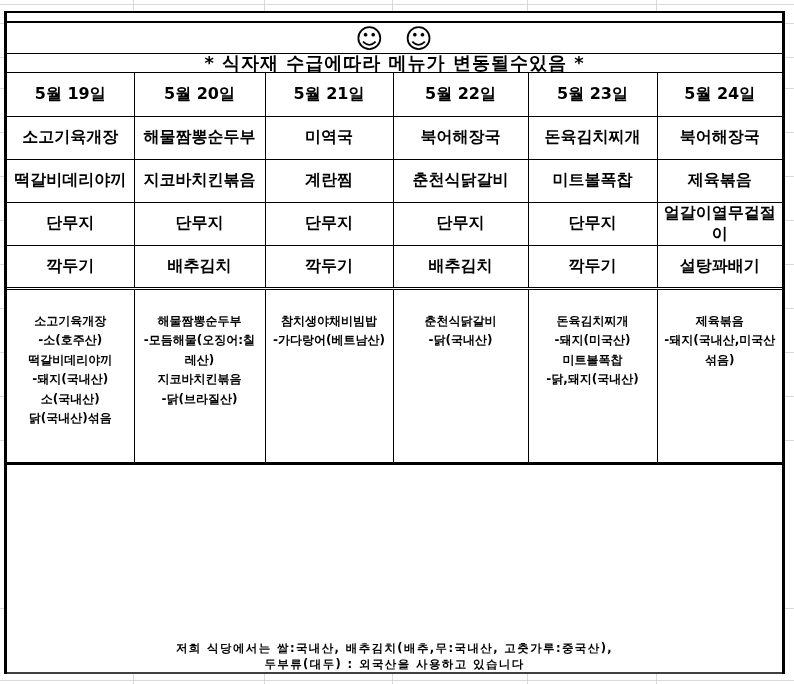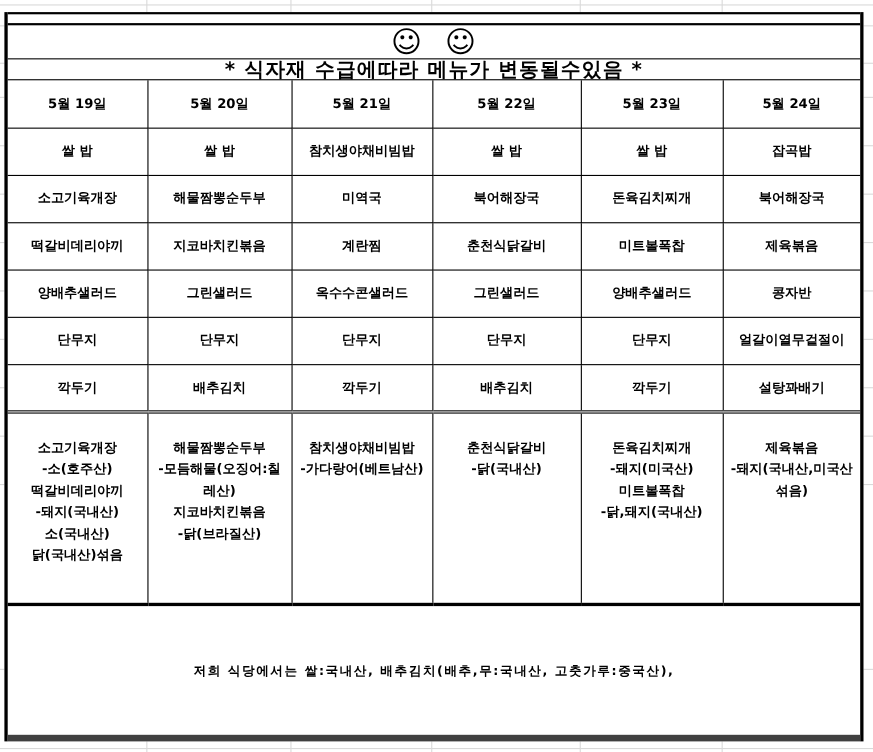--- a/index.html
+++ b/index.html
@@ -76,21 +76,21 @@
     left: 0;
     top: 62px;
     width: 775px;
     border-collapse: collapse;
     table-layout: fixed;
   }
   table.menu-table td {
     border: 1px solid #000;
     text-align: center;
     vertical-align: middle;
-    font-size: 12px;
+    font-size: 16px;
     font-weight: bold;
     padding: 0;
     height: 43px;
     box-sizing: border-box;
   }
   table.menu-table tr:first-child td { border-top: none; }
   table.menu-table td:first-child { border-left: none; }
   table.menu-table td:last-child { border-right: none; text-align: center; }
   table.menu-table tr.last-menu-row td {
     border-bottom: 3px double #000;
@@ -105,26 +105,26 @@
     font-weight: bold;
     border-bottom: 3px solid #000;
   }
   .origin-line { display: block; }
 
   .notice {
     position: absolute;
     left: 0; right: 0;
     top: 591px;
     height: 72px;
-    border-bottom: 6px solid #404040;
+    border-bottom: 2px solid #404040;
     box-sizing: border-box;
     display: flex;
     flex-direction: column;
     align-items: center;
-    justify-content: space-between;
+    justify-content: flex-end;
     font-size: 11.5px;
     font-weight: bold;
     letter-spacing: 1.4px;
     line-height: 16px;
   }
 </style>
 </head>
 <body>
 
 <div class="sheet-grid">
@@ -172,52 +172,36 @@
     <tbody>
         <tr>
       <td>5월 19일</td>
       <td>5월 20일</td>
       <td>5월 21일</td>
       <td>5월 22일</td>
       <td>5월 23일</td>
       <td>5월 24일</td>
     </tr>
     <tr>
-      <td>쌀 밥</td>
-      <td>쌀 밥</td>
-      <td>참치생야채비빔밥</td>
-      <td>쌀 밥</td>
-      <td>쌀 밥</td>
-      <td>잡곡밥</td>
-    </tr>
-    <tr>
       <td>소고기육개장</td>
       <td>해물짬뽕순두부</td>
       <td>미역국</td>
       <td>북어해장국</td>
       <td>돈육김치찌개</td>
       <td>북어해장국</td>
     </tr>
     <tr>
       <td>떡갈비데리야끼</td>
       <td>지코바치킨볶음</td>
       <td>계란찜</td>
       <td>춘천식닭갈비</td>
       <td>미트볼폭찹</td>
       <td>제육볶음</td>
     </tr>
     <tr>
-      <td>양배추샐러드</td>
-      <td>그린샐러드</td>
-      <td>옥수수콘샐러드</td>
-      <td>그린샐러드</td>
-      <td>양배추샐러드</td>
-      <td>콩자반</td>
-    </tr>
-    <tr>
       <td>단무지</td>
       <td>단무지</td>
       <td>단무지</td>
       <td>단무지</td>
       <td>단무지</td>
       <td>얼갈이열무겉절이</td>
     </tr>
     <tr class="last-menu-row">
       <td>깍두기</td>
       <td>배추김치</td>
@@ -260,14 +244,15 @@
         <span class="origin-line">제육볶음</span>
         <span class="origin-line">-돼지(국내산,미국산</span>
         <span class="origin-line">섞음)</span>
       </td>
     </tr>
   </tbody>
     </table>
 
   <div class="notice">
     <div>저희 식당에서는 쌀:국내산, 배추김치(배추,무:국내산, 고춧가루:중국산),</div>
+    <div>두부류(대두) : 외국산을 사용하고 있습니다</div>
   </div>
 </div>
 
 </body></html>

